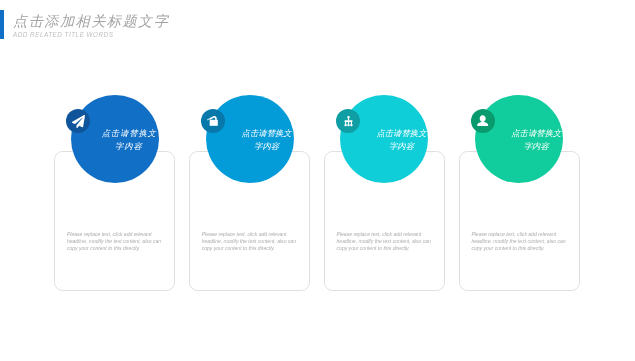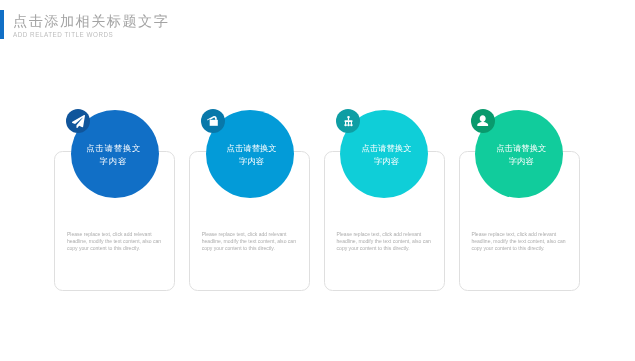--- a/index.html
+++ b/index.html
@@ -1,34 +1,34 @@
 <!DOCTYPE html>
 <html><head>
 <meta charset="utf-8">
 <style>
   html,body{margin:0;padding:0;}
   body{width:635px;height:361px;background:#fff;overflow:hidden;
        font-family:"Liberation Sans",sans-serif;-webkit-font-smoothing:antialiased;}
-  .slide{position:relative;width:594px;height:361px;transform:translateZ(0);}
+  .slide{position:relative;width:594px;height:361px;transform:translateZ(0);font-style:italic;}
 
   
   .hdr{position:absolute;left:0;top:9px;}
   .hdr-bar{position:absolute;left:0;top:1px;width:4.3px;height:28.5px;background:#116FC6;}
   .hdr-txt{position:absolute;left:13px;top:4px;}
   .hdr-title{font-size:14.2px;line-height:16px;color:#A3A3A3;letter-spacing:1.45px;white-space:nowrap;}
   .hdr-sub{font-size:6.3px;line-height:8px;color:#BDBDBD;letter-spacing:0.52px;white-space:nowrap;margin-top:2px;}
 
   
   .cards{position:absolute;left:54.3px;top:151px;width:525.5px;height:139.5px;}
   .card{position:absolute;top:0;width:121px;height:139.5px;box-sizing:border-box;border:1px solid #DFDFDF;border-radius:8.5px;background:#fff;}
   .card-txt{position:absolute;left:11.6px;top:78.5px;width:96px;font-size:5.05px;line-height:7.2px;color:#ADADAD;}
 
   
-  .bigc{position:absolute;width:88px;height:88px;border-radius:50%;top:110px;
-        display:flex;align-items:center;justify-content:center;}
+  .bigc{position:absolute;width:88px;height:88px;border-radius:50%;top:95px;
+        display:flex;align-items:center;justify-content:flex-end;}
   .bigc span{display:block;width:58px;position:relative;top:1.2px;left:2px;text-align:center;color:#fff;font-size:8.35px;line-height:13.4px;}
   .bigc.narrow span{width:57px;left:-1.5px;letter-spacing:0.85px;text-indent:0.85px;}
   .smc{position:absolute;width:24px;height:24px;border-radius:50%;top:109.4px;
        display:flex;align-items:center;justify-content:center;}
   .smc svg{display:block;}
 </style>
 </head>
 <body>
 
 <div class="slide">

